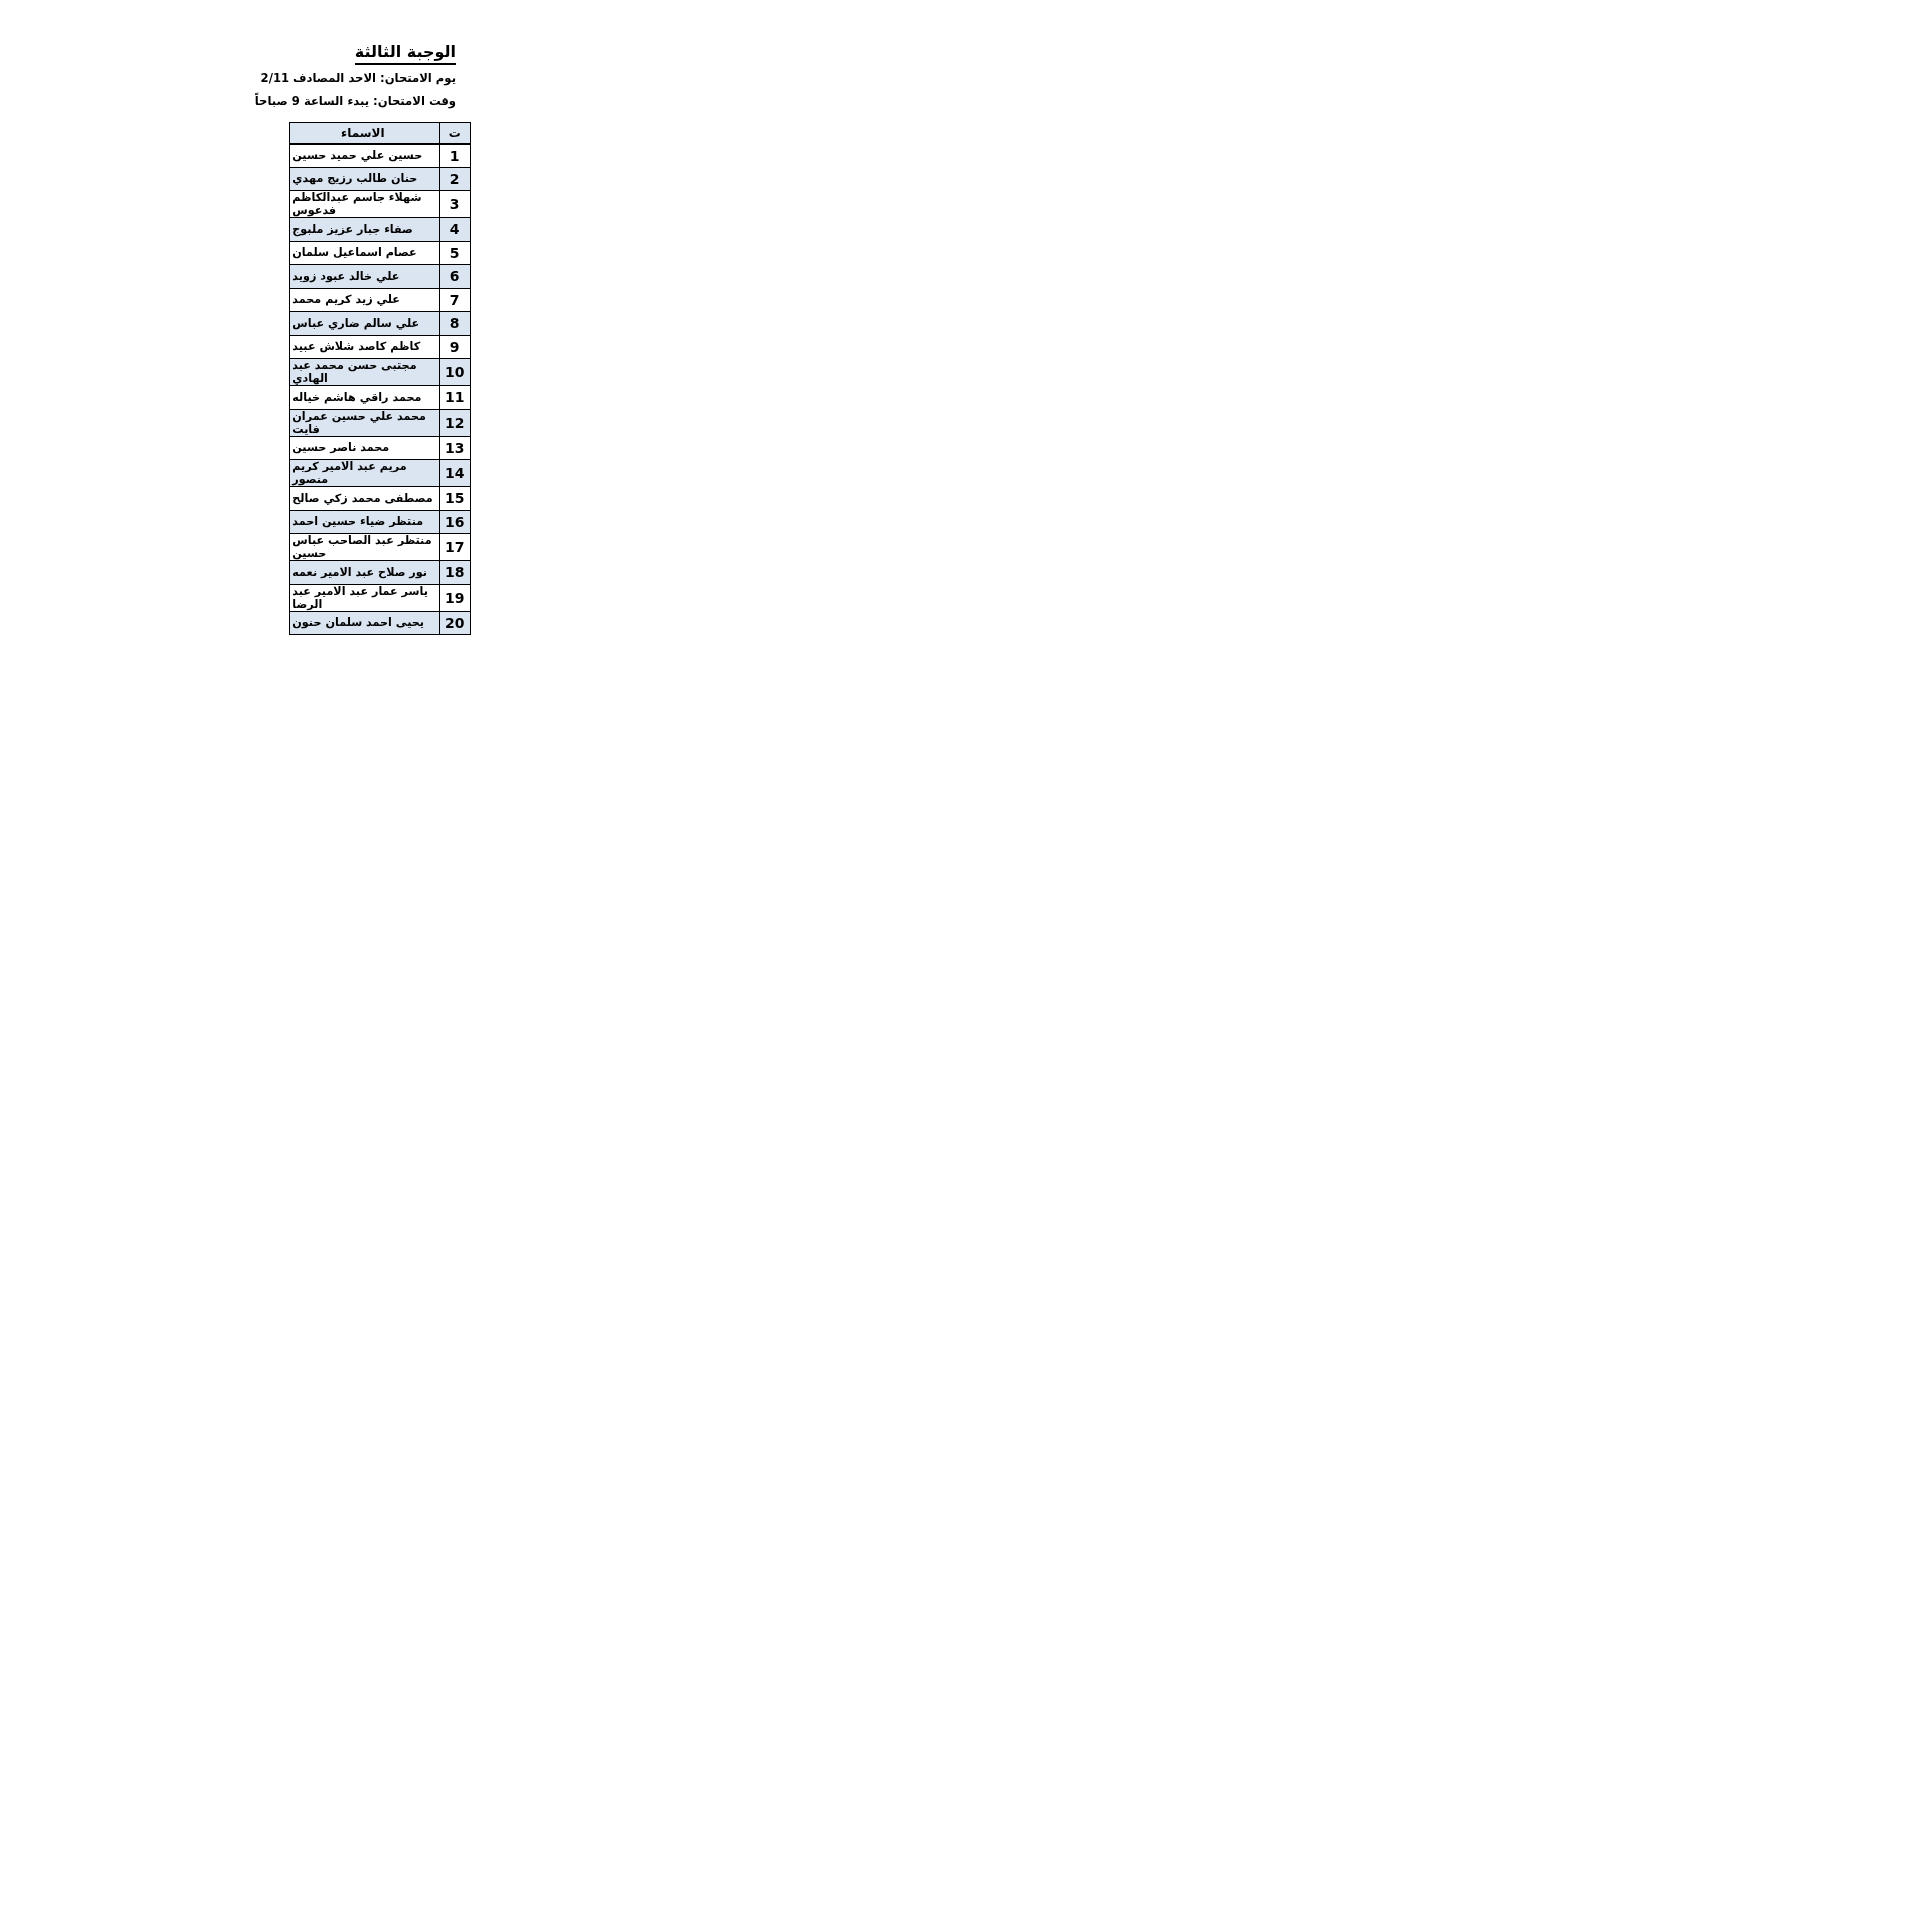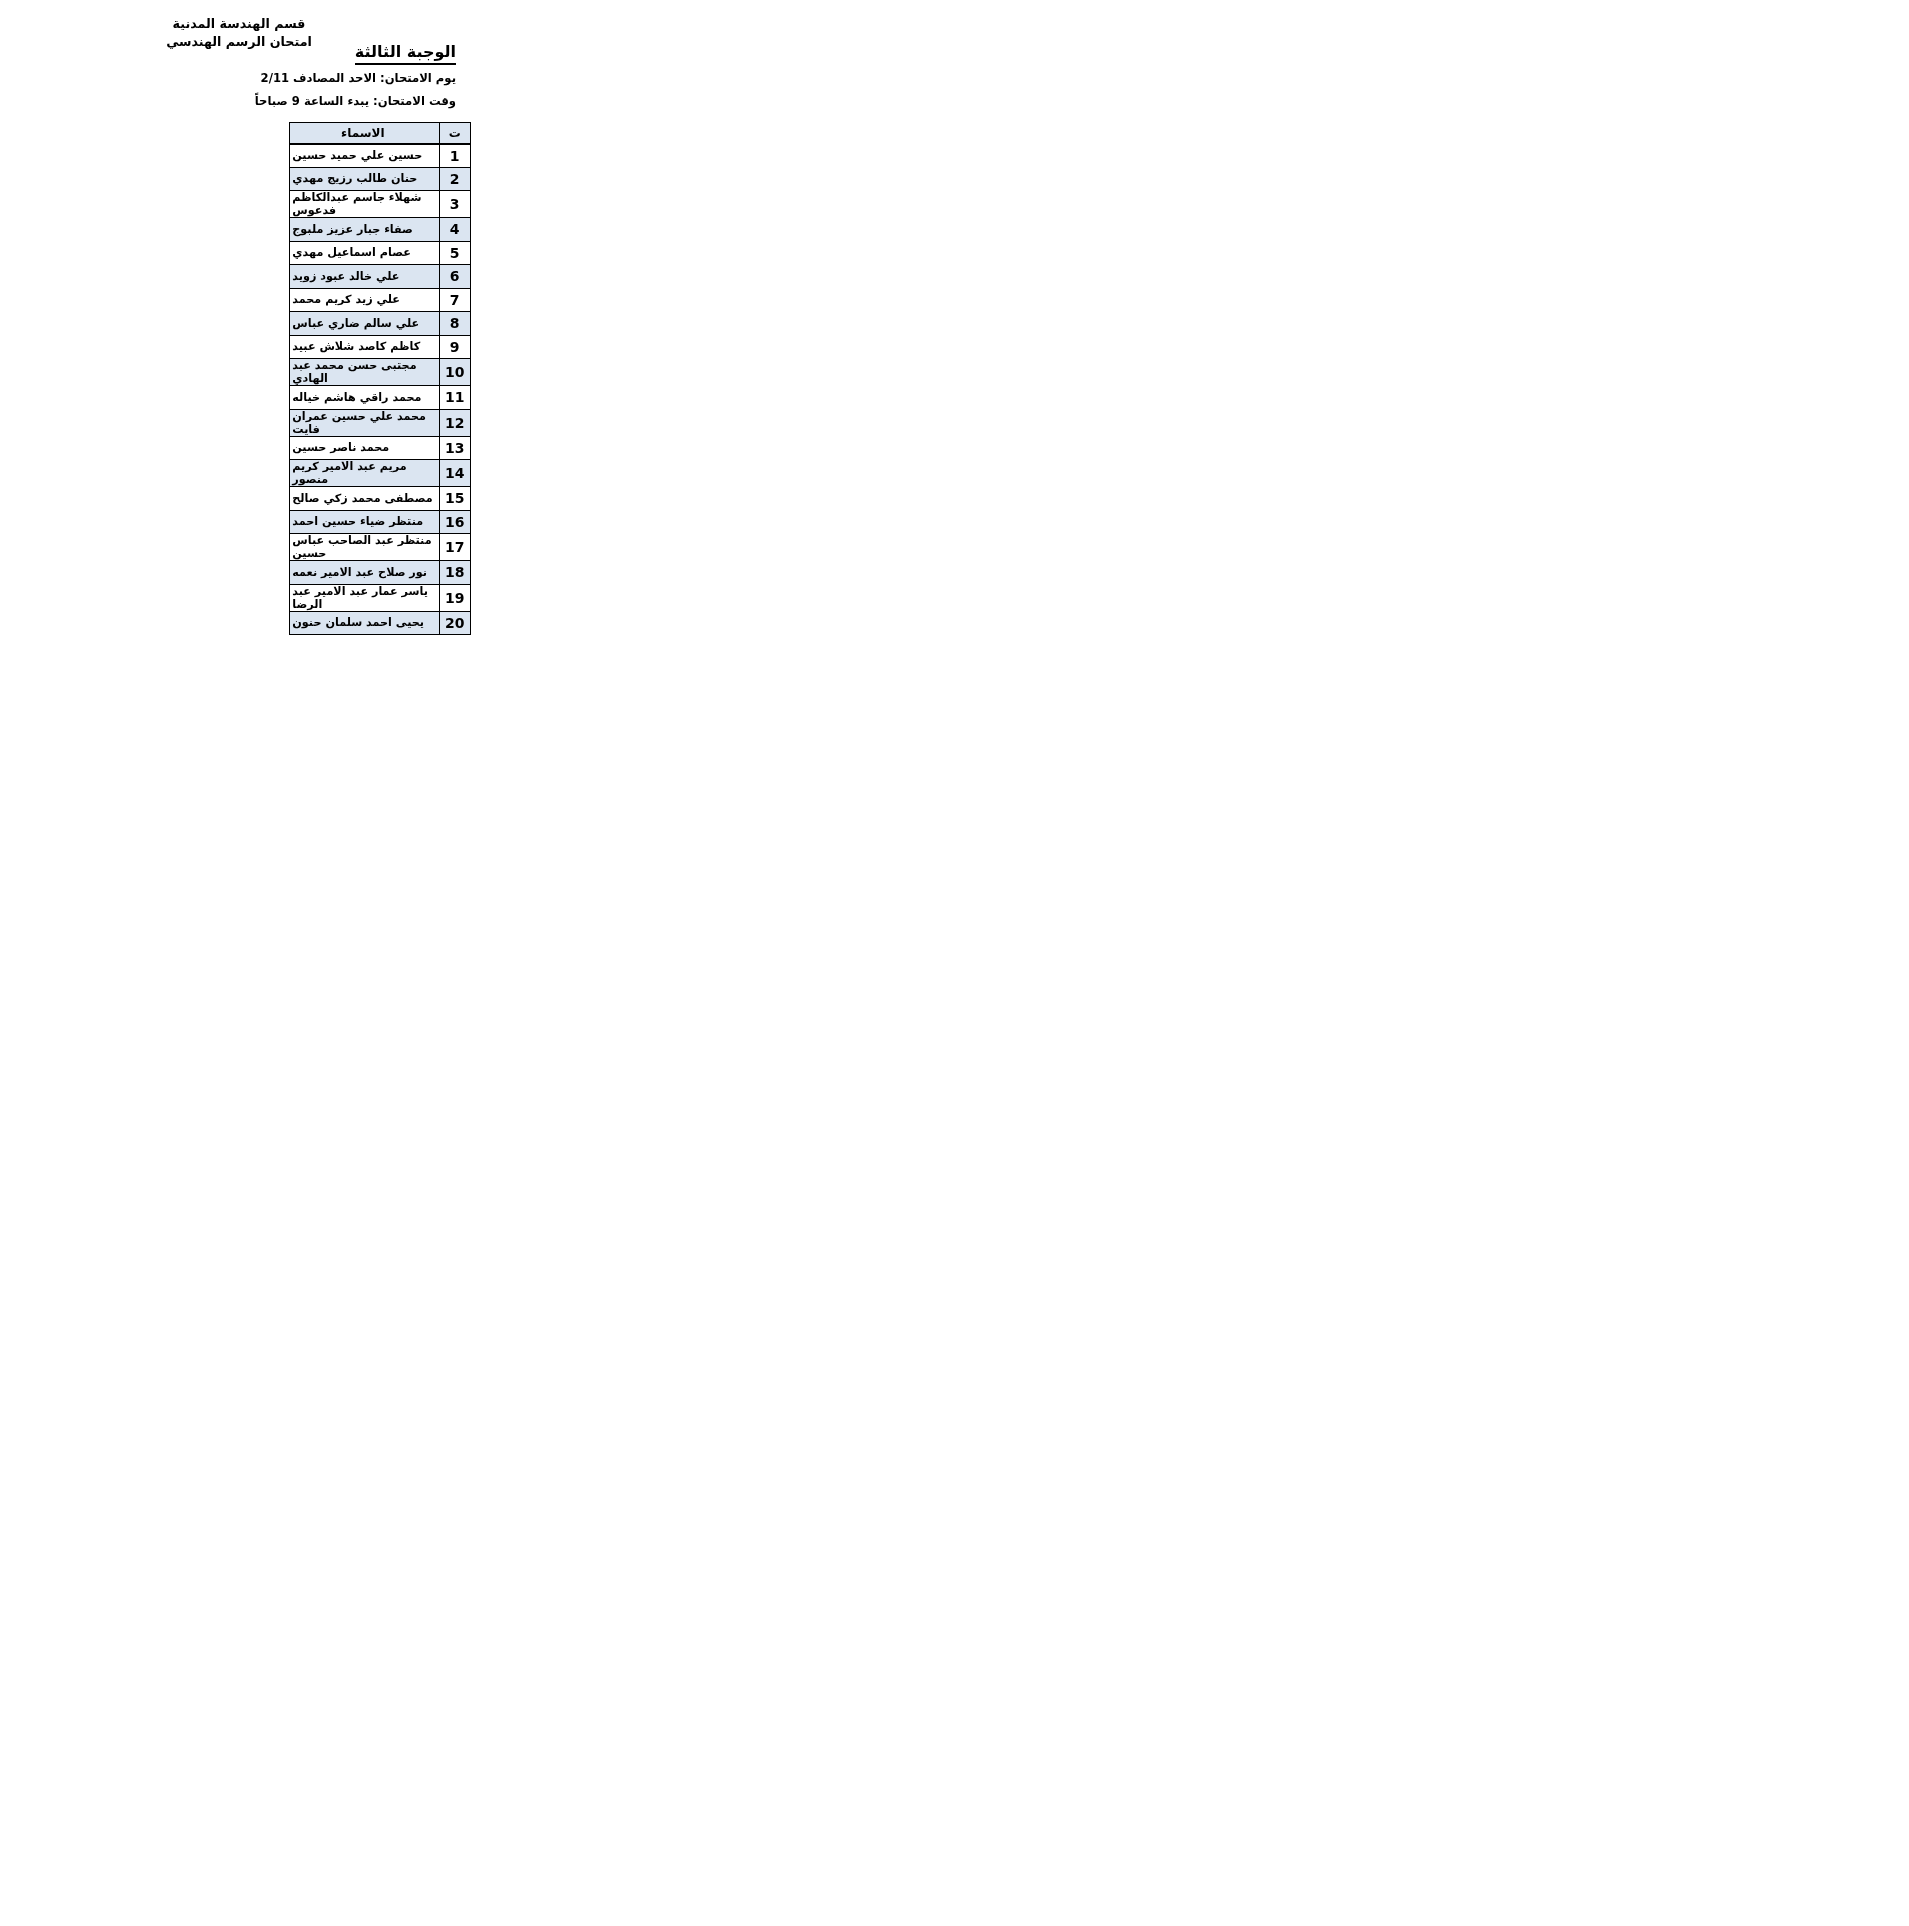--- a/index.html
+++ b/index.html
@@ -88,24 +88,20 @@
     text-align: left;
     font-size: 11.2px;
     padding: 0 5.4px 0 2.3px;
   }
 </style>
 </head>
 <body>
 
 <div class="page">
 
-  <div class="dept">
-    <div>قسم الهندسة المدنية</div>
-    <div>امتحان الرسم الهندسي</div>
-  </div>
 
   <div class="doc-title">الوجبة الثالثة</div>
 
   <div class="exam-line exam-day">يوم الامتحان: الاحد المصادف 2/11</div>
 
   <div class="exam-line exam-time">وقت الامتحان: يبدء الساعة 9 صباحاً</div>
 
   <table class="students">
     <thead>
       <tr>
@@ -125,21 +121,21 @@
         <tr class="">
           <td class="col-num">3</td>
           <td class="col-name">شهلاء جاسم عبدالكاظم فدعوس</td>
         </tr>
         <tr class="shade">
           <td class="col-num">4</td>
           <td class="col-name">صفاء جبار عزيز ملبوج</td>
         </tr>
         <tr class="">
           <td class="col-num">5</td>
-          <td class="col-name">عصام اسماعيل مهدي</td>
+          <td class="col-name">عصام اسماعيل سلمان</td>
         </tr>
         <tr class="shade">
           <td class="col-num">6</td>
           <td class="col-name">علي خالد عبود زويد</td>
         </tr>
         <tr class="">
           <td class="col-num">7</td>
           <td class="col-name">علي زيد كريم محمد</td>
         </tr>
         <tr class="shade">

